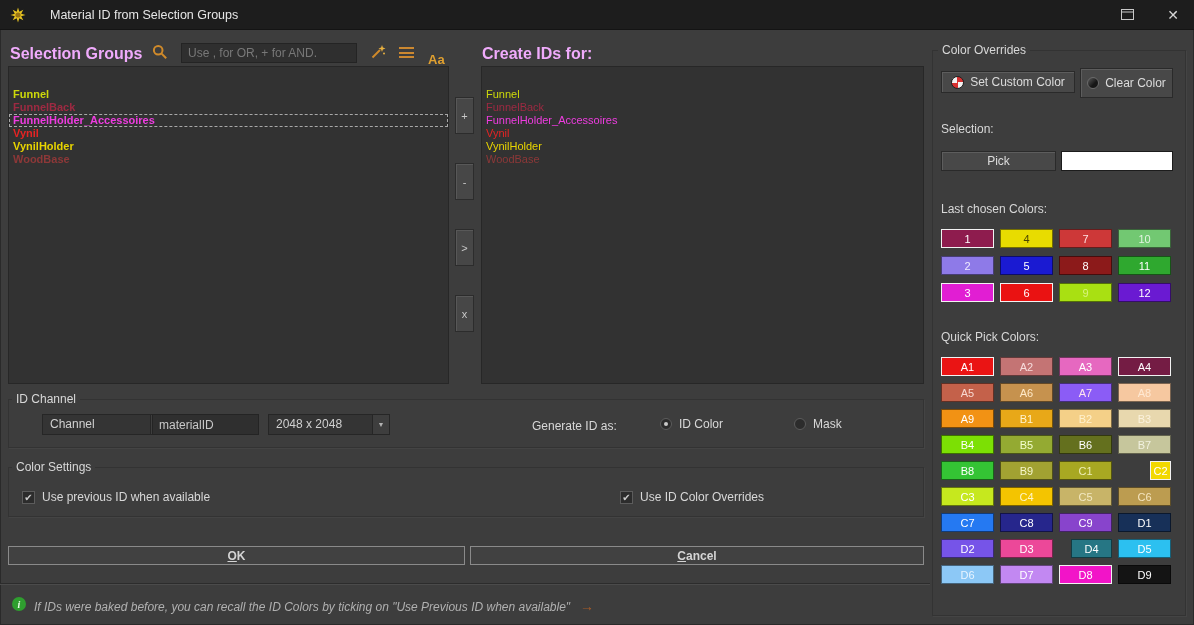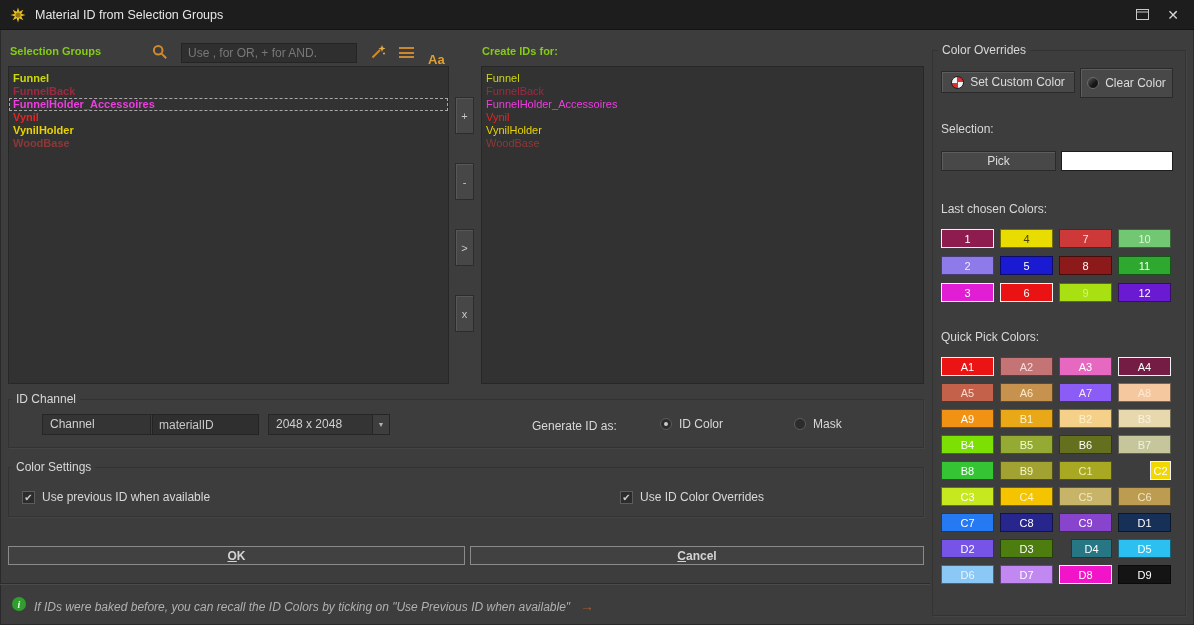--- a/index.html
+++ b/index.html
@@ -9,30 +9,30 @@
     position:relative; width:1194px; height:625px;
     background:#3d3d3d; overflow:hidden;
     box-shadow: inset 0 0 0 1px #2a2a2a;
     font-size:12px; color:#d8d8d8;
   }
 
   
   .titlebar {
     position:absolute; left:0; top:0; right:0; height:30px;
     background:#1d1d1d; border-bottom:1px solid #141414;
-    display:flex; align-items:center; padding:0 10px; gap:9px;
+    display:flex; align-items:center; padding:0 10px; gap:24px;
   }
   .titlebar .title { color:#e6e6e6; font-size:12.5px; }
   .tb-spacer { flex:1; }
   .tb-btn { color:#d6d6d6; cursor:pointer; display:flex; align-items:center; justify-content:center; width:22px; height:22px; }
   .tb-btn.close { font-size:14px; }
 
   
   .lbl { position:absolute; color:#d8d8d8; font-size:12px; white-space:nowrap; }
-  .lbl.bold { font-weight:bold; color:#84cc16; font-size:11px; }
+  .lbl.bold { font-weight:bold; color:#f0abfc; font-size:16px; }
 
   
   .tfield {
     position:absolute; background:#2f2f2f; border:1px solid #242424;
     color:#c8c8c8; font-size:12px; padding:0 6px; height:20px;
     font-family:"Liberation Sans", sans-serif; outline:none;
   }
   .tfield::placeholder { color:#787878; }
 
   .combo {
@@ -42,21 +42,21 @@
   .combo .arrow {
     position:absolute; right:0; top:0; bottom:0; width:17px;
     border-left:1px solid #262626; background:#3e3e3e;
     display:flex; align-items:center; justify-content:center;
     color:#b2b2b2; font-size:7px;
   }
 
   
   .listbox {
     position:absolute; background:#323232; border:1px solid #272727;
-    padding-top:5px; overflow:hidden;
+    padding-top:21px; overflow:hidden;
   }
   .li { height:13px; line-height:13px; font-size:11px; padding:0 4px; white-space:nowrap; cursor:pointer; }
   .listbox.src .li { font-weight:bold; }
   .li.marquee { outline:1px dashed #a8a8a8; outline-offset:-1px; }
 
   
   .xfercol { position:absolute; left:455px; top:97px; display:flex; flex-direction:column; gap:29px; }
   .xferbtn {
     width:19px; height:37px; background:#474747; border:1px solid #2c2c2c;
     box-shadow: inset 1px 1px 0 #585858; color:#c8c8c8; font-size:11px;
@@ -316,21 +316,21 @@
       <div class="swatch sel" style="background: rgb(242, 216, 0); color: rgb(255, 255, 255); margin-left: 32px;">C2</div>
       <div class="swatch" style="background: rgb(198, 232, 30); color: rgb(255, 255, 255);">C3</div>
       <div class="swatch" style="background: rgb(244, 196, 0); color: rgb(255, 246, 200);">C4</div>
       <div class="swatch" style="background: rgb(200, 180, 104); color: rgb(242, 232, 194);">C5</div>
       <div class="swatch" style="background: rgb(188, 156, 80); color: rgb(244, 228, 190);">C6</div>
       <div class="swatch" style="background: rgb(37, 121, 242); color: rgb(255, 255, 255);">C7</div>
       <div class="swatch" style="background: rgb(38, 38, 140); color: rgb(255, 255, 255);">C8</div>
       <div class="swatch" style="background: rgb(136, 68, 204); color: rgb(255, 255, 255);">C9</div>
       <div class="swatch" style="background: rgb(23, 48, 88); color: rgb(255, 255, 255);">D1</div>
       <div class="swatch" style="background: rgb(118, 84, 232); color: rgb(255, 255, 255);">D2</div>
-      <div class="swatch" style="background: #4d7c0f; color: rgb(255, 255, 255);">D3</div>
+      <div class="swatch" style="background: #ec4899; color: rgb(255, 255, 255);">D3</div>
       <div class="swatch" style="background: rgb(38, 118, 132); color: rgb(255, 255, 255); margin-left: 12px;">D4</div>
       <div class="swatch" style="background: rgb(44, 192, 240); color: rgb(255, 255, 255);">D5</div>
       <div class="swatch" style="background: rgb(140, 200, 246); color: rgb(232, 244, 255);">D6</div>
       <div class="swatch" style="background: rgb(194, 136, 242); color: rgb(255, 255, 255);">D7</div>
       <div class="swatch sel" style="background: rgb(242, 20, 200); color: rgb(255, 255, 255);">D8</div>
       <div class="swatch" style="background: rgb(20, 20, 20); color: rgb(255, 255, 255);">D9</div>
     </div>
 
 </div>
 

